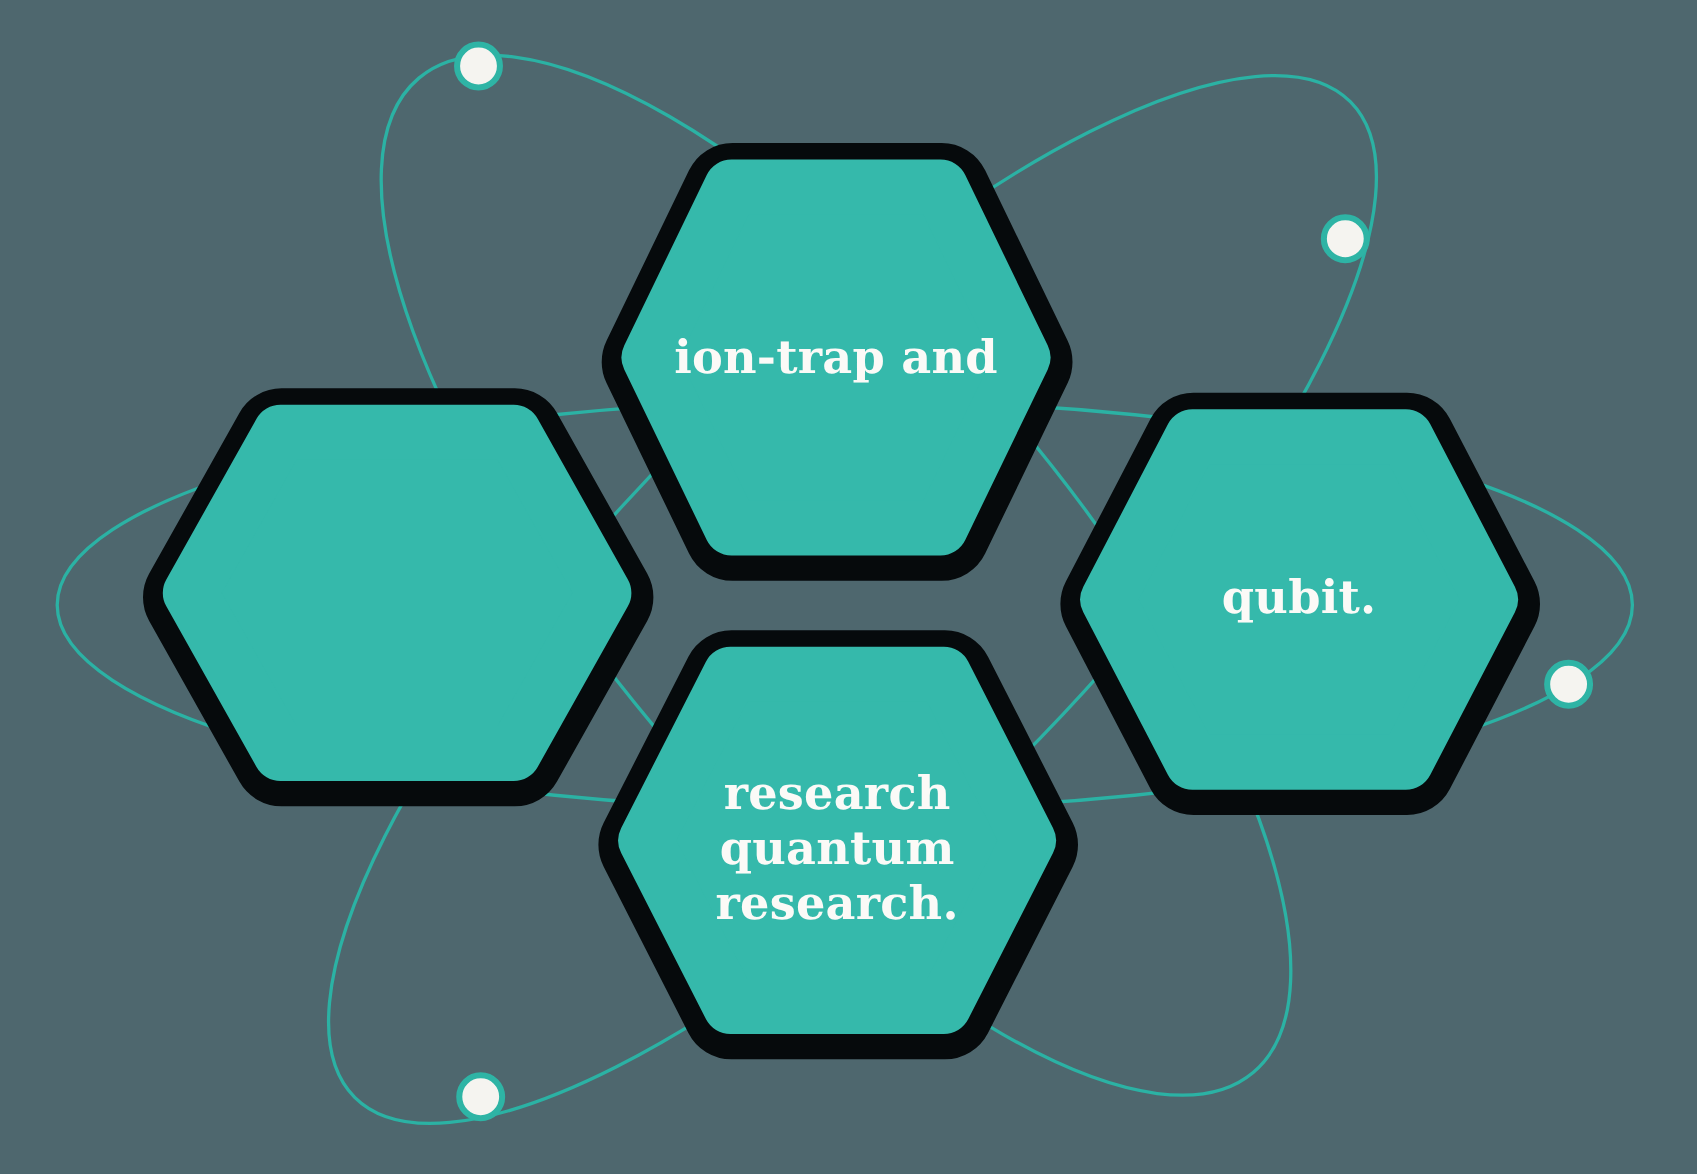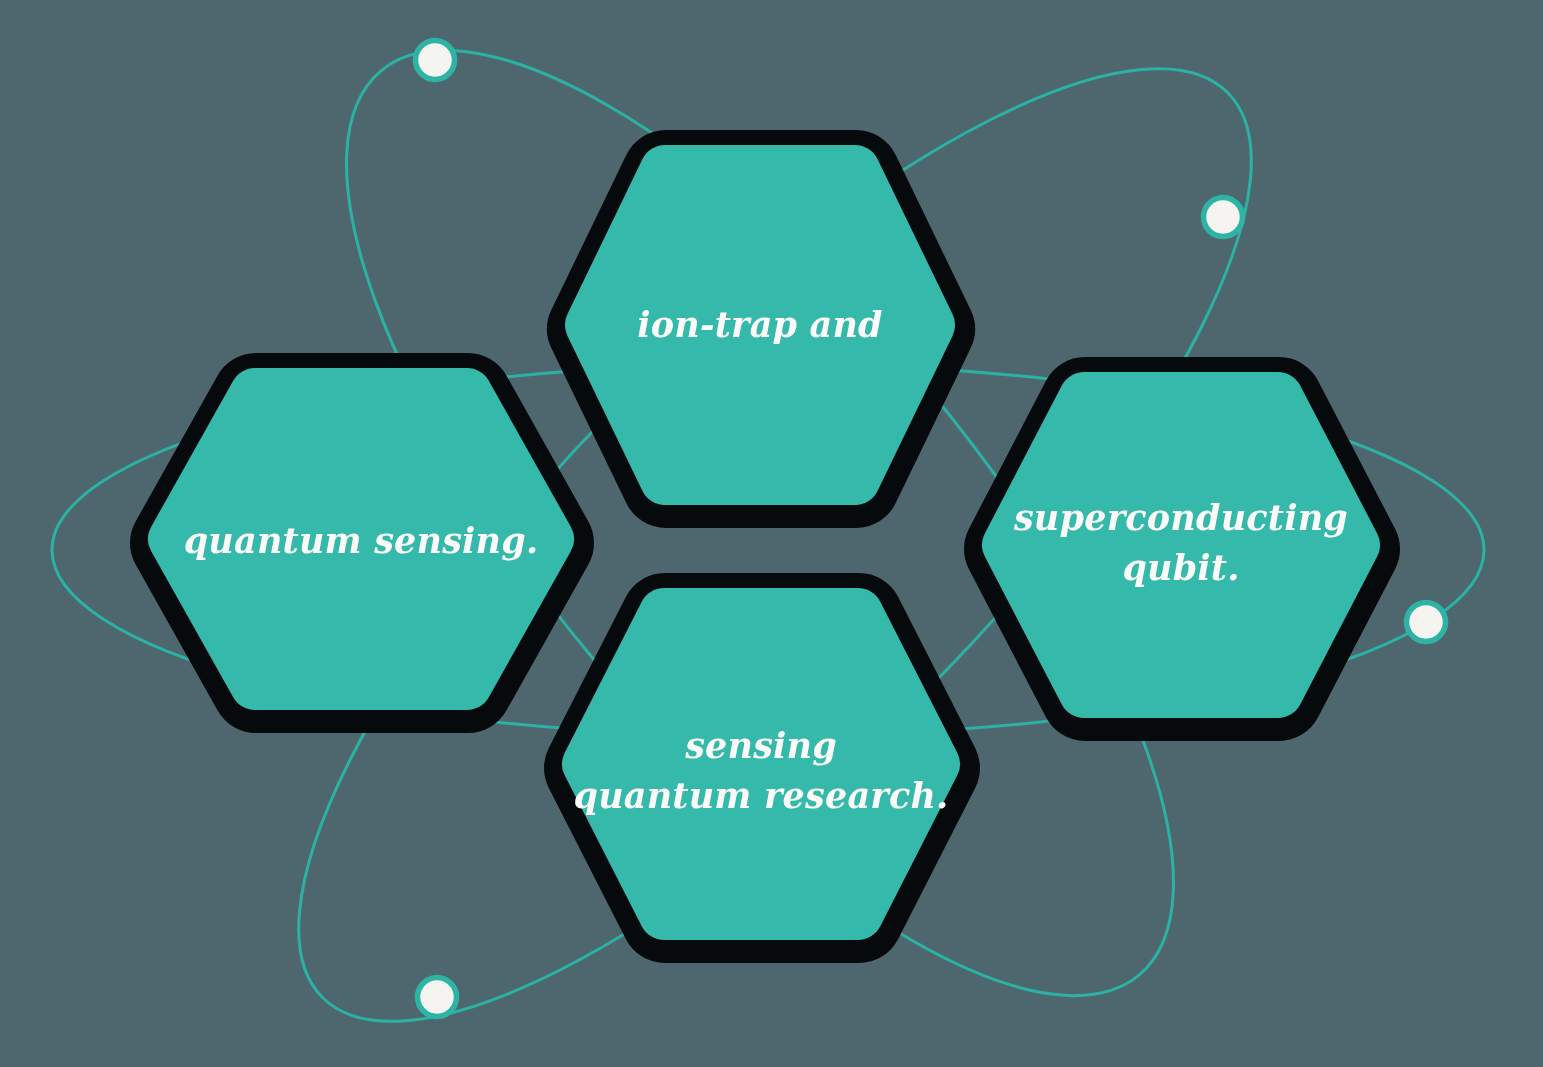--- a/index.html
+++ b/index.html
@@ -50,25 +50,24 @@
     stroke-width: 50;
     stroke-linejoin: round;
   }
   .label {
     position: absolute;
     width: 400px;
     transform: translate(-50%, -50%);
     text-align: center;
     font-family: "DejaVu Serif", "Liberation Serif", serif;
     font-weight: 700;
-    font-size: 35px;
+    font-size: 42px;
     line-height: 50px;
     letter-spacing: 0.2px;
     color: var(--text);
-    font-style: italic;
   }
   .label span { display: block; }
 </style>
 </head>
 <body>
 
 <div class="canvas">
 
   <svg class="diagram-svg" width="1543" height="1067" viewBox="0 0 1543 1067">
 
@@ -97,27 +96,23 @@
       <polygon class="hex" transform="translate(361,539)" points="-188,0 -106,-146 106,-146 188,0 106,146 -106,146"></polygon>
       <polygon class="hex" transform="translate(1181,545)" points="-174,0 -97,-148 97,-148 174,0 97,148 -97,148"></polygon>
       <polygon class="hex" transform="translate(761,764)" points="-174,0 -97,-151 97,-151 174,0 97,151 -97,151"></polygon>
     </g>
   </svg>
 
   <div class="label" style="left:760px; top:325px;">
     <span>ion-trap and</span>
   </div>
 
-  <div class="label" style="left:361px; top:541px;">
-    <span>quantum sensing.</span>
-  </div>
 
   <div class="label" style="left:1181px; top:543px;">
-    <span>superconducting</span>
     <span>qubit.</span>
   </div>
 
   <div class="label" style="left:761px; top:771px;">
-    <span>sensing</span>
+    <span>research</span>
     <span>quantum research.</span>
   </div>
 
 </div>
 
 </body></html>

